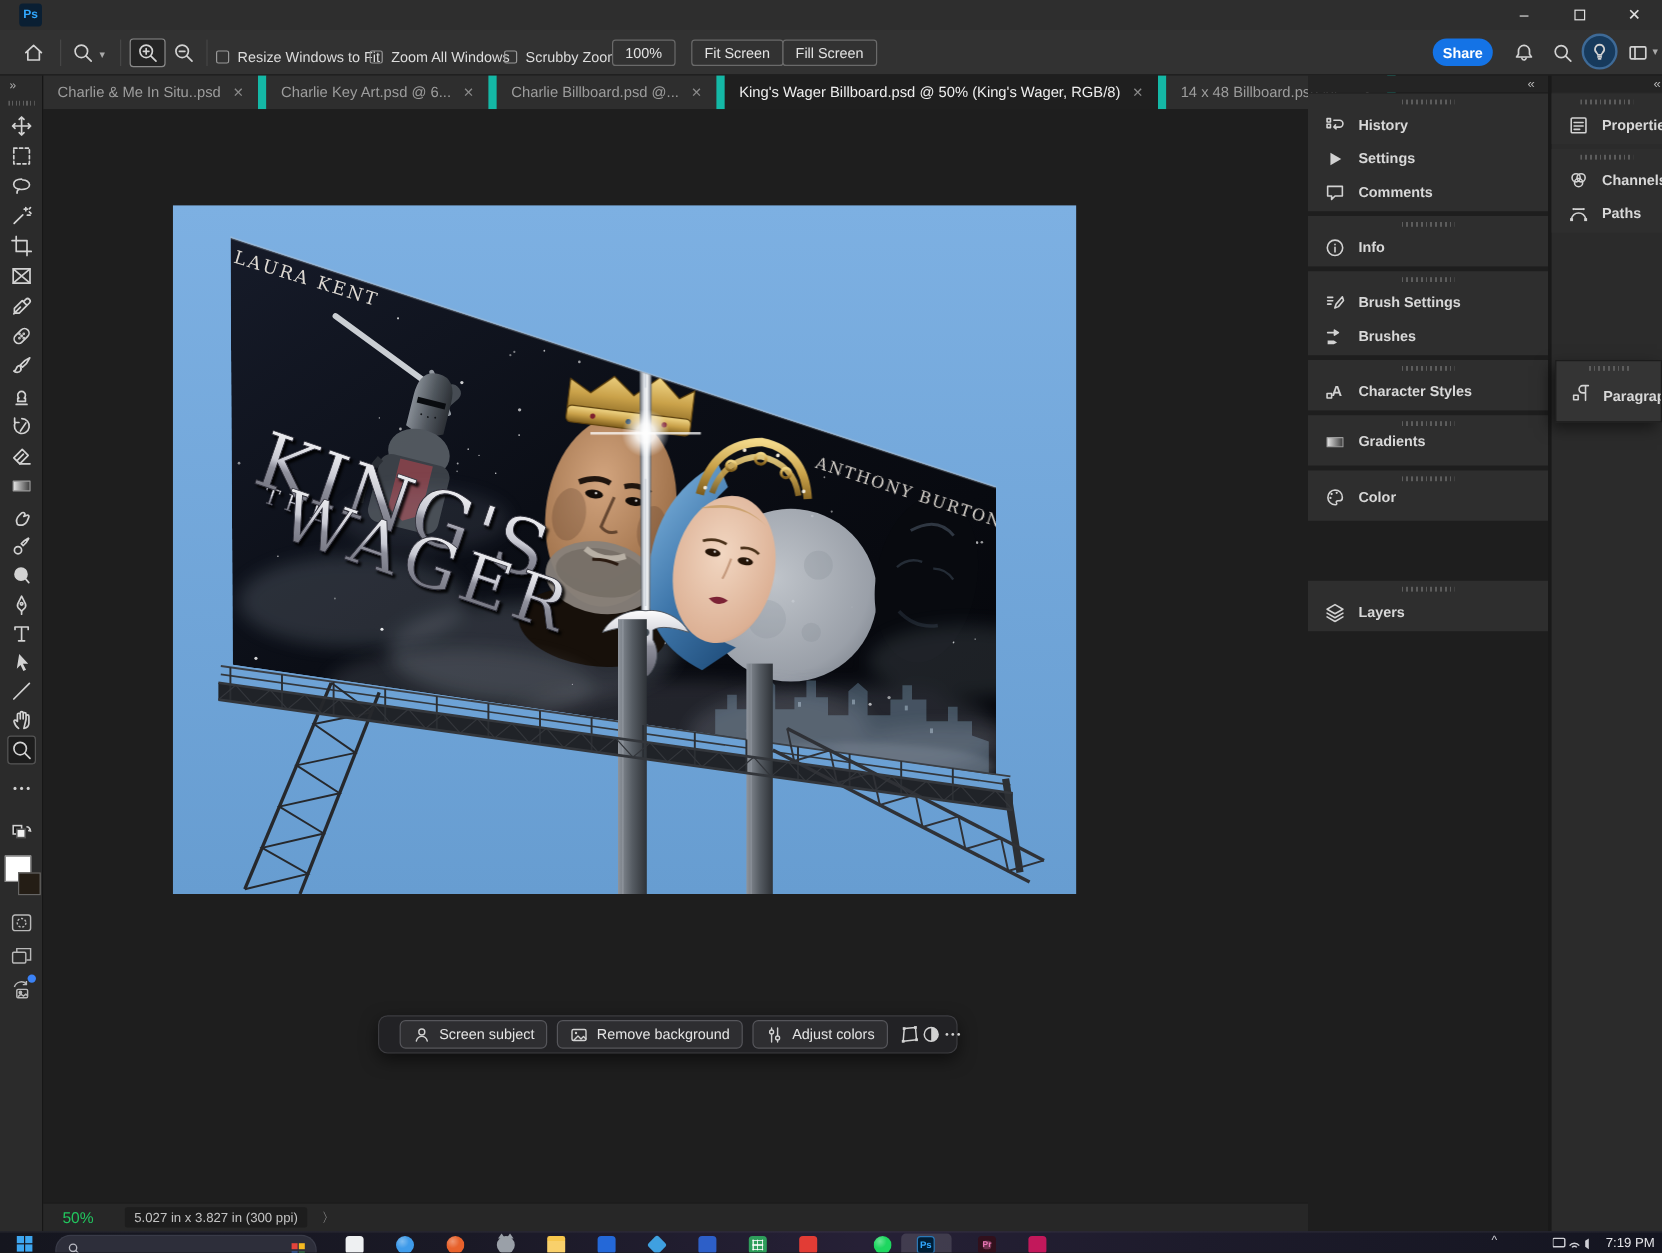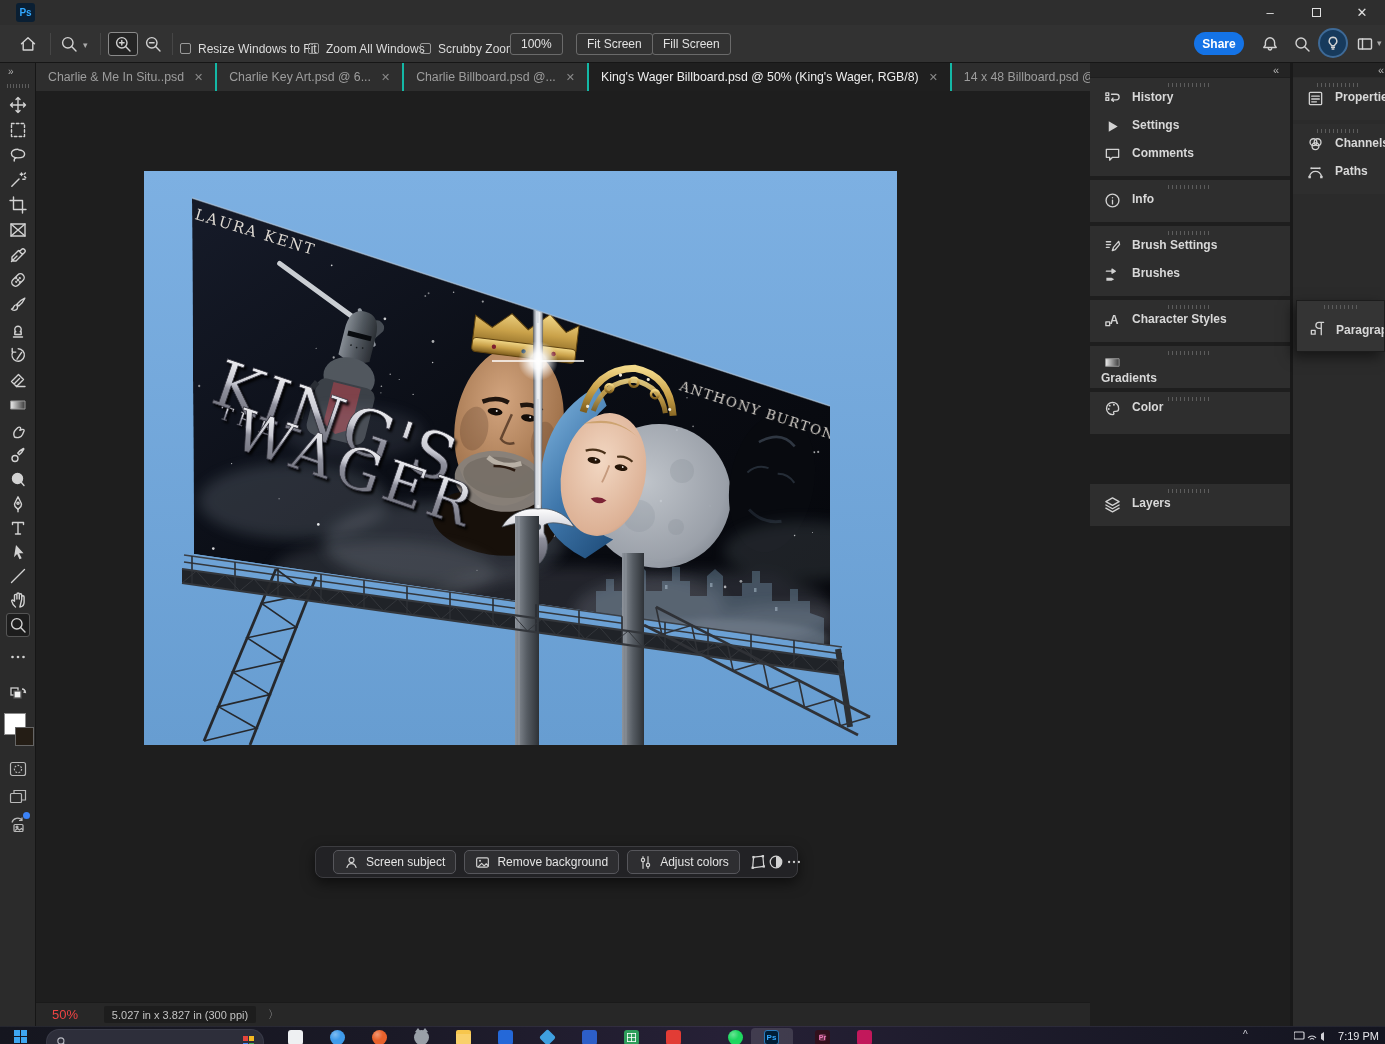--- a/index.html
+++ b/index.html
@@ -26,21 +26,21 @@
            color:#e2e2e2;font-size:12px;display:flex;align-items:center;justify-content:center;padding:0 10px;}
   #zoomin-btn{position:absolute;left:108px;top:7px;width:30px;height:24px;background:#242424;border:1px solid #8a8a8a;
               border-radius:3px;display:flex;align-items:center;justify-content:center;}
   #zoomout-btn{position:absolute;left:144px;top:10px;}
   #share-btn{position:absolute;left:1194px;top:7px;width:50px;height:23px;border-radius:12px;background:#1473e6;
              color:#fff;font-size:12px;font-weight:bold;display:flex;align-items:center;justify-content:center;}
   #discover-ring{position:absolute;left:1318px;top:3px;width:30px;height:30px;border-radius:50%;
                  border:2px solid #3e6a97;background:#173a5c;display:flex;align-items:center;justify-content:center;}
   
   #tabrow{left:36px;top:63px;width:1054px;height:28px;background:#282828;display:flex;}
-  .tab{height:28px;display:flex;align-items:center;padding:0 12px;background:#2e2e2e;border-right:2px solid #14b8a6;
+  .tab{height:28px;display:flex;align-items:center;padding:0 12px;background:#2e2e2e;border-right:7px solid #14b8a6;
        font-size:12.3px;color:#9d9d9d;white-space:nowrap;}
   .tab.active{background:#1f1f1f;color:#efefef;}
   .tab .close{margin-left:10px;color:#8a8a8a;font-size:11px;}
   
   #toolrail{left:0;top:63px;width:36px;height:963px;background:#2b2b2b;border-right:1px solid #161616;}
   #rail-collapse{position:absolute;left:8px;top:3px;color:#b0b0b0;font-size:10px;letter-spacing:1px;}
   #rail-grip{position:absolute;left:7px;top:21px;width:22px;height:4px;
              background:repeating-linear-gradient(90deg,#5d5d5d 0 1px,transparent 1px 3px);}
   .tool{position:absolute;left:7px;width:22px;height:22px;display:flex;align-items:center;justify-content:center;border-radius:2px;}
   .tool svg{width:18px;height:18px;}
@@ -57,34 +57,34 @@
               box-shadow:0 5px 14px rgba(0,0,0,.55);display:flex;align-items:center;padding:0 8px;}
   #ctx-grip{width:8px;height:17px;background:repeating-linear-gradient(180deg,#7c7c80 0 1.5px,transparent 1.5px 3.5px);margin-right:9px;}
   .ctx-btn{height:24px;border:1px solid #56565b;border-radius:5px;background:#2e2e31;color:#e4e4e4;font-size:12px;
            display:flex;align-items:center;padding:0 10px;margin-right:8px;white-space:nowrap;}
   .ctx-btn svg{width:15px;height:15px;margin-right:7px;}
   .ctx-ibtn{width:26px;height:24px;display:flex;align-items:center;justify-content:center;margin-left:2px;}
   .ctx-ibtn svg{width:16px;height:16px;}
   
   #statusbar{left:36px;top:1002px;width:1054px;height:24px;background:#272727;border-top:1px solid #1a1a1a;
              display:flex;align-items:center;font-size:12px;}
-  #status-zoom{margin-left:16px;color:#ef4444;font-size:13px;}
+  #status-zoom{margin-left:16px;color:#22c55e;font-size:13px;}
   #status-doc{margin-left:26px;width:152px;height:17px;background:#1d1d1d;border-radius:2px;color:#c3c3c3;
               font-size:11px;display:flex;align-items:center;justify-content:center;}
   #status-chev{margin-left:12px;color:#9c9c9c;font-size:11px;}
   
   #dockstrip{left:1090px;top:63px;width:295px;height:14px;background:#242424;}
   .collapse-chev{position:absolute;top:1px;color:#b5b5b5;font-size:11px;}
   #dock1{left:1090px;top:77px;width:200px;height:949px;background:#1e1e1e;}
   #dockgap{left:1290px;top:63px;width:3px;height:963px;background:#191919;}
   #dock2{left:1293px;top:77px;width:92px;height:949px;background:#2b2b2b;}
   .pgroup{position:absolute;left:0;width:100%;background:#2e2e2e;}
   .pgroup .grip{position:absolute;top:5px;left:50%;transform:translateX(-50%);width:44px;height:4px;
                 background:repeating-linear-gradient(90deg,#5c5c5c 0 1.5px,transparent 1.5px 4px);}
-  .prow{position:absolute;left:0;width:100%;height:28px;display:flex;align-items:flex-start;}
+  .prow{position:absolute;left:0;width:100%;height:28px;display:flex;align-items:center;}
   .prow svg{width:17px;height:17px;margin-left:14px;flex:none;}
   .prow .plabel{margin-left:11px;font-size:12px;font-weight:bold;color:#d8d8d8;white-space:nowrap;}
   #float-panel{left:1296px;top:300px;width:89px;height:52px;background:#343434;border:1px solid #1c1c1c;
                box-shadow:-4px 5px 12px rgba(0,0,0,.5);overflow:hidden;}
   #float-panel .grip{position:absolute;top:4px;left:50%;transform:translateX(-50%);width:34px;height:4px;
                 background:repeating-linear-gradient(90deg,#5c5c5c 0 1.5px,transparent 1.5px 4px);}
   #float-row{position:absolute;top:14px;left:0;width:200px;height:30px;display:flex;align-items:center;}
   #float-row svg{width:17px;height:17px;margin-left:12px;flex:none;}
   #float-row .plabel{margin-left:10px;font-size:12px;font-weight:bold;color:#d8d8d8;white-space:nowrap;}
   
@@ -1045,21 +1045,21 @@
               </linearGradient>
             </defs>
             <text x="6" y="12.5" font-size="13" font-weight="bold" fill="#d2d2d2" stroke="none" font-family="Liberation Sans,sans-serif">A</text>
             <rect x="2" y="10.5" width="4" height="4"></rect>
           </svg>
           <span class="plabel">Character Styles</span>
         </div>
       </div>
       <div class="pgroup" style="top: 269px; height: 42px;">
         <div class="grip"></div>
-        <div class="prow" style="top: 8px; flex-direction: column;">
+        <div class="prow" style="top: 8px;">
           <svg width="17" height="17" viewBox="0 0 18 18" fill="none" stroke="#d2d2d2" stroke-width="1.4" stroke-linecap="round" stroke-linejoin="round">
             <defs>
               <linearGradient id="tgrad" x1="0" y1="0" x2="1" y2="0">
                 <stop offset="0" stop-color="#e8e8e8"></stop>
                 <stop offset="1" stop-color="#3a3a3a"></stop>
               </linearGradient>
             </defs>
             <rect x="2" y="5" width="14" height="8" fill="url(#tgrad)" stroke="#9a9a9a" stroke-width="1"></rect>
           </svg>
           <span class="plabel">Gradients</span>

